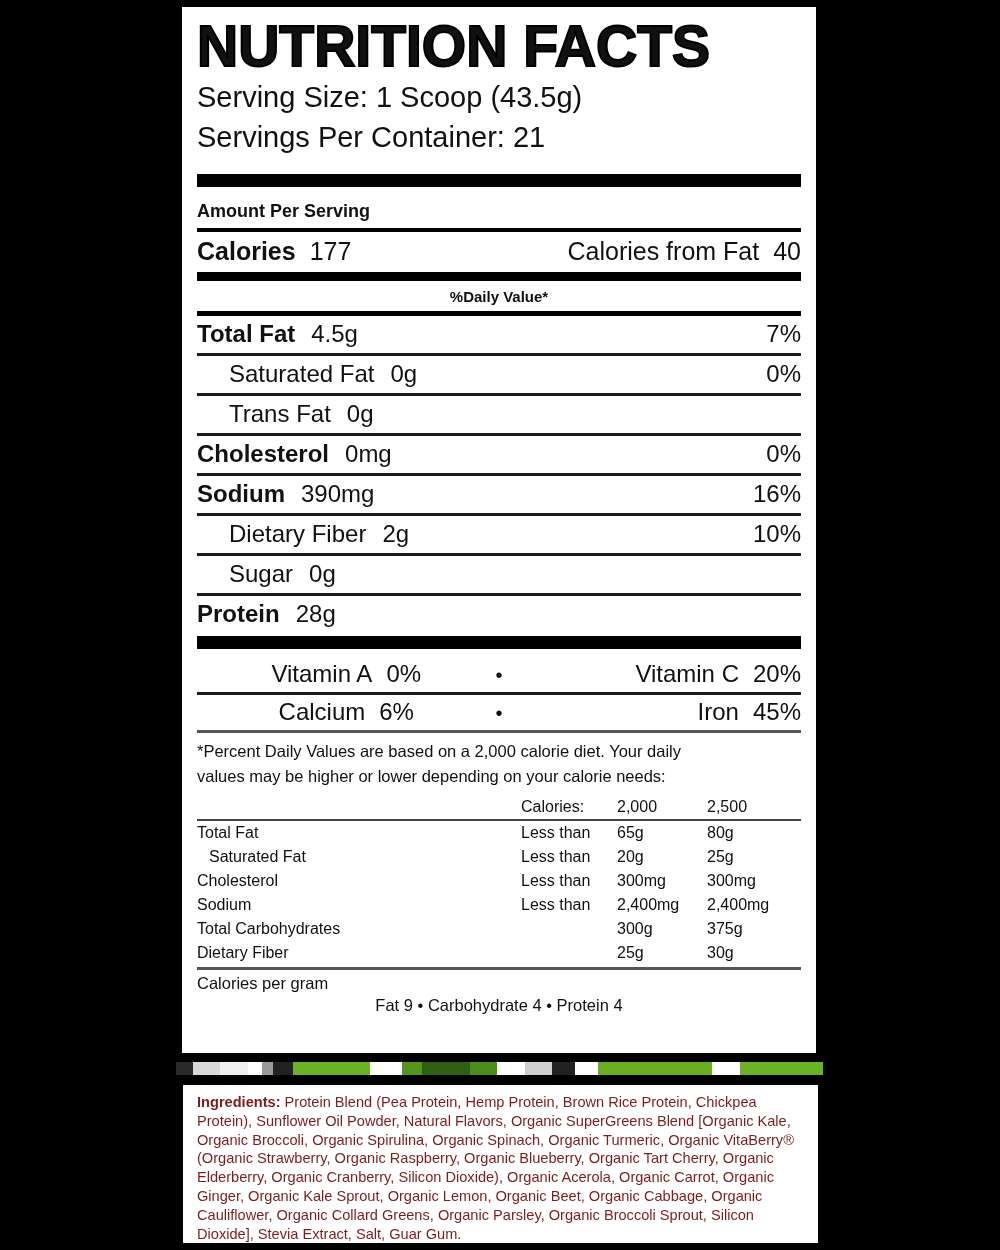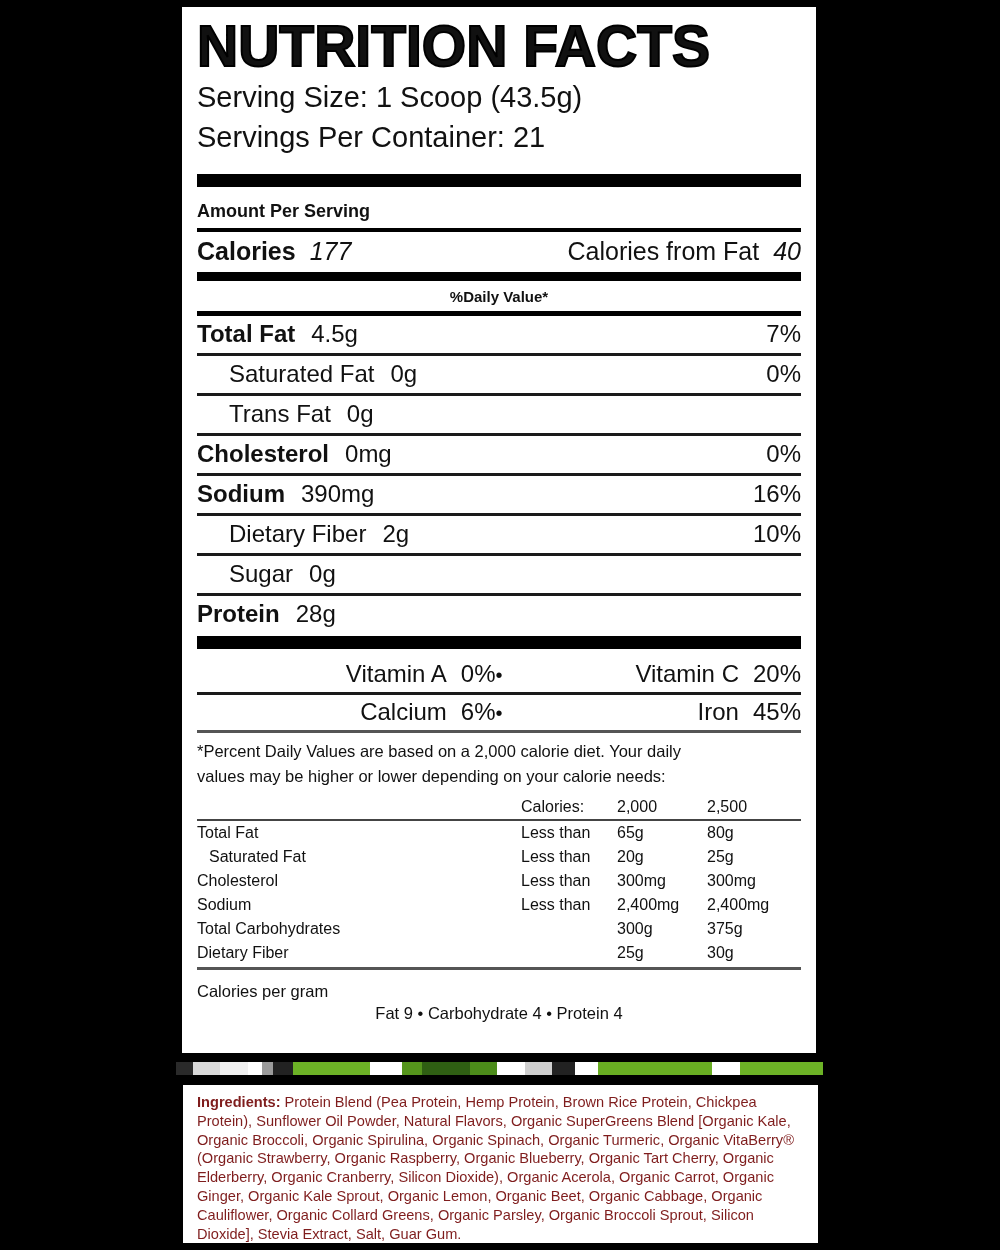--- a/index.html
+++ b/index.html
@@ -41,40 +41,40 @@
   }
   .serving-line{font-size:29px;line-height:40px;}
   .bar-thick{height:13px;background:#000;}
   .bar-med{height:9px;background:#000;}
   .bar-thin{height:5px;background:#000;}
   .sep{border-top:3px solid #1a1a1a;}
   .sep-gray{border-top:3px solid #555;}
   #amount-per-serving{font-size:18px;font-weight:bold;margin:14px 0 6px 0;}
   .thin-rule{height:4px;background:#000;}
   #calories-row{display:flex;align-items:baseline;font-size:25px;padding:5px 0 6px 0;}
-  #calories-row .val{margin-left:14px;font-style:italic;}
+  #calories-row .val{margin-left:14px;}
   #calories-row .right{margin-left:auto;}
   #dv-header{text-align:center;font-size:15px;font-weight:bold;padding:7px 0 6px 0;}
   .nrow{display:flex;align-items:baseline;font-size:24px;padding:4px 0 5px 0;}
   .nrow .nval{margin-left:16px;}
   .nrow .ndv{margin-left:auto;}
   .indent{padding-left:32px;}
   .vrow{display:flex;align-items:baseline;font-size:24px;padding:3px 0 4px 0;}
-  .vrow .vleft{flex:1;text-align:right;}
+  .vrow .vleft{flex:1;text-align:center;}
   .vrow .vbullet{flex:0;text-align:center;font-size:20px;}
   .vrow .vright{flex:1;text-align:right;}
   .vrow .vv{margin-left:14px;}
   #footnote{font-size:16.5px;line-height:25px;padding-top:6px;}
   #dv-table{font-size:16px;margin-top:6px;}
   .trow{display:grid;grid-template-columns:324px 96px 90px 1fr;line-height:24px;}
   .trow span{white-space:nowrap;}
   #dv-table-header{border-bottom:2px solid #444;}
   .tindent{padding-left:12px;}
   #cpg-section{margin-top:2px;}
-  #cpg-label{font-size:16.5px;padding-top:12px;}
+  #cpg-label{font-size:16.5px;padding-top:4px;}
   #cpg-values{font-size:16.5px;text-align:center;padding-top:3px;}
   #ingredients-text{font-size:14.6px;line-height:18.8px;color:#7f1d1d;text-align:left;}
 </style>
 </head>
 <body>
 
 <div id="nutrition-panel" class="panel">
   <div id="main-title">NUTRITION FACTS</div>
   <div class="serving-line">Serving Size: 1 Scoop (43.5g)</div>
   <div class="serving-line">Servings Per Container: 21</div>

